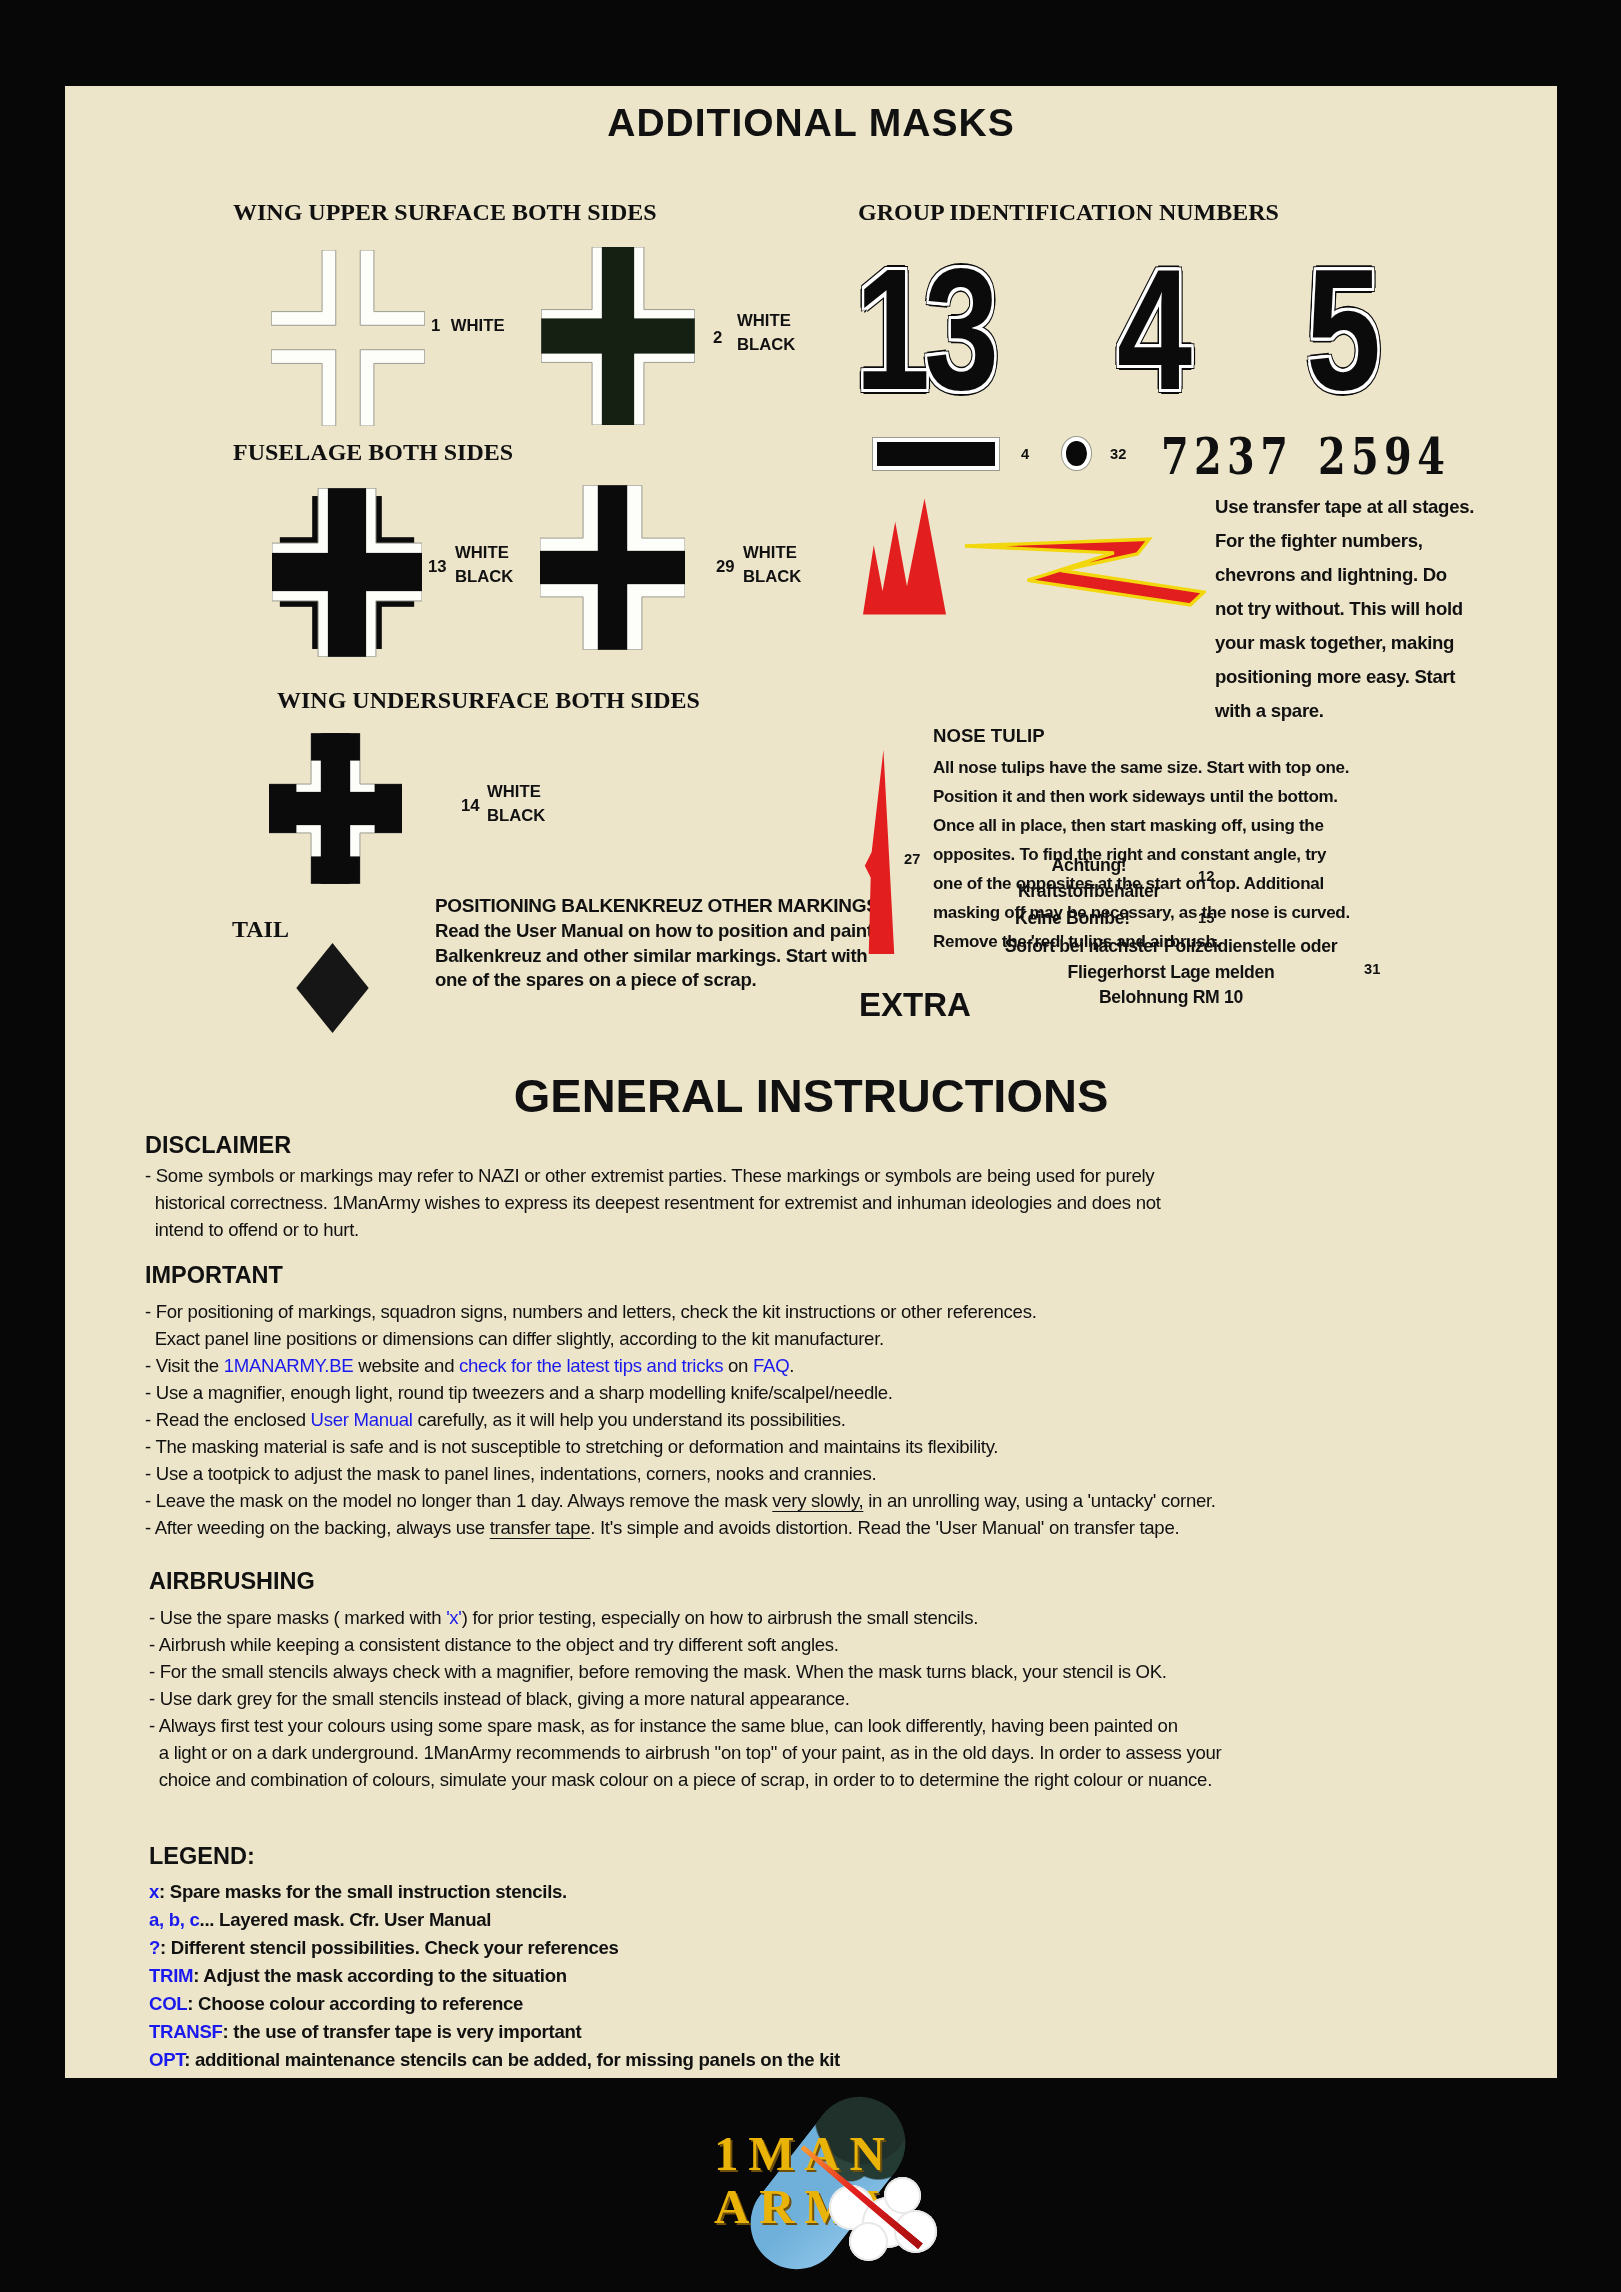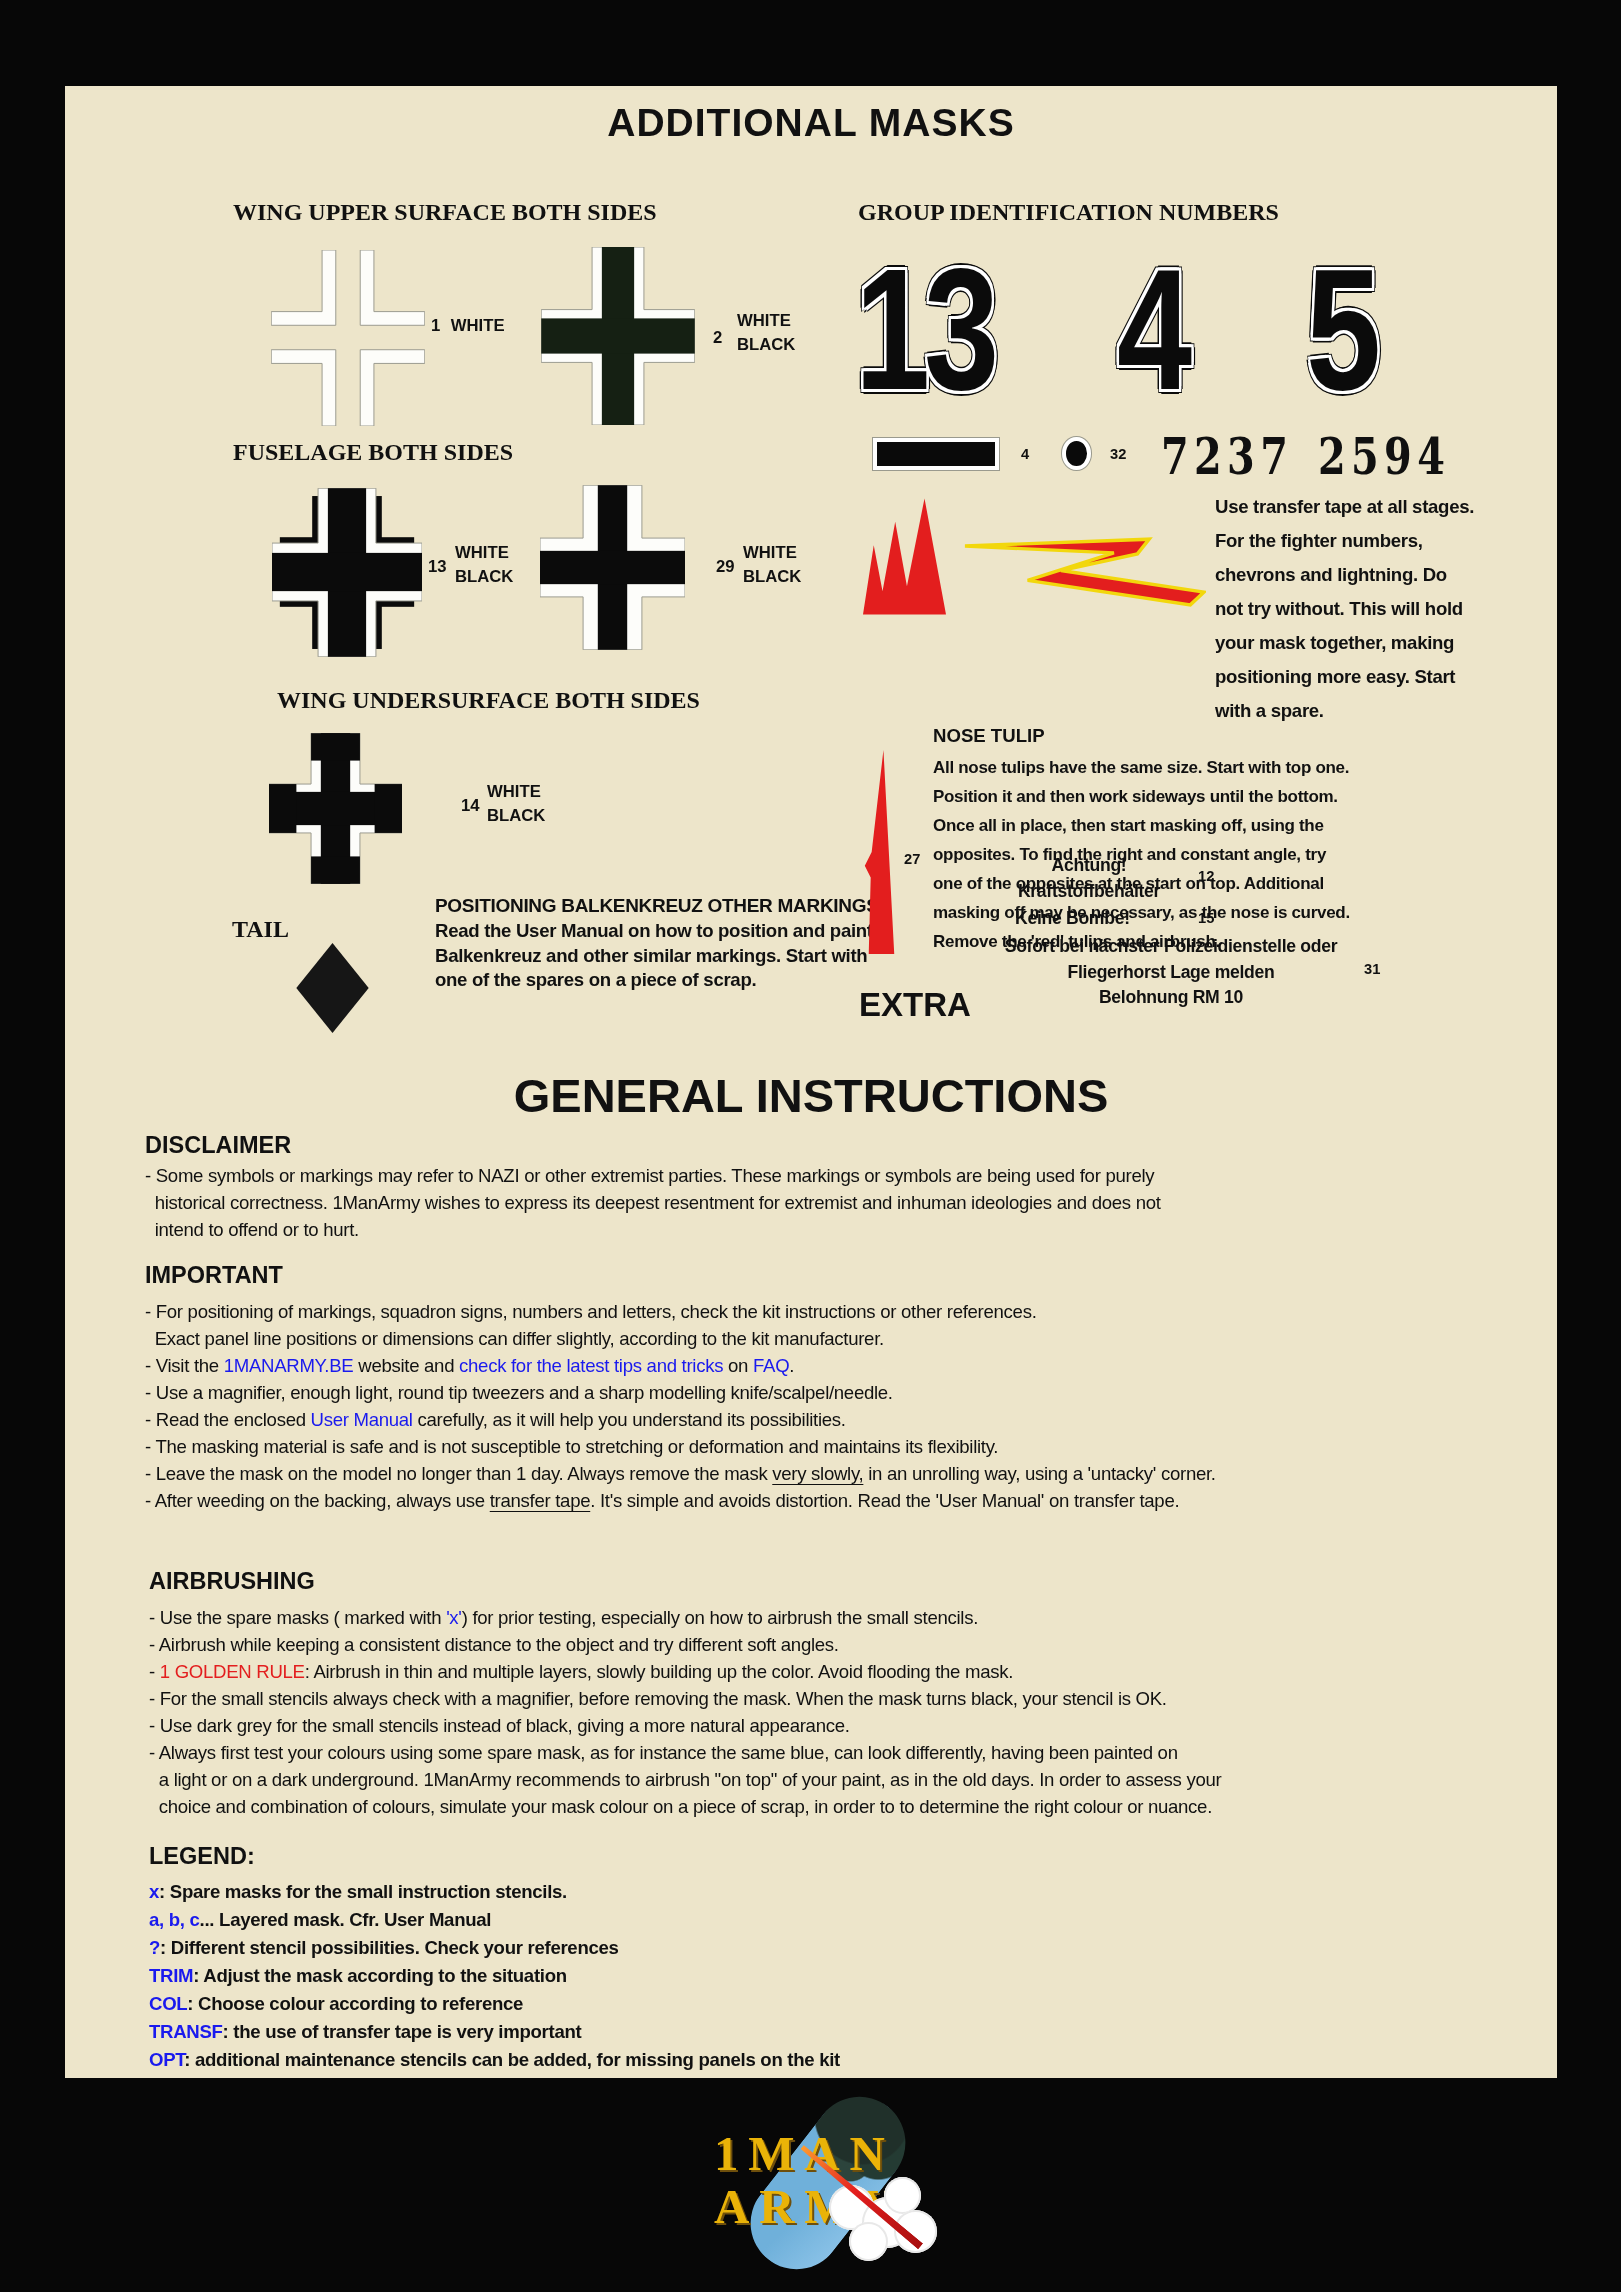--- a/index.html
+++ b/index.html
@@ -207,29 +207,29 @@
     </div>
 
   <div class="abs subhead" style="left:145px;top:1262px;">IMPORTANT</div>
   <div class="abs body-lines" style="left:145px;top:1298px;width:1313px;">
       <div><span>- For positioning of markings, squadron signs, numbers and letters, check the kit instructions or other references.</span></div>
       <div><span>  Exact panel line positions or dimensions can differ slightly, according to the kit manufacturer.</span></div>
       <div><span>- Visit the </span><span class="blue">1MANARMY.BE</span><span> website and </span><span class="blue">check for the latest tips and tricks</span><span> on </span><span class="blue">FAQ</span><span>.</span></div>
       <div><span>- Use a magnifier, enough light, round tip tweezers and a sharp modelling knife/scalpel/needle.</span></div>
       <div><span>- Read the enclosed </span><span class="blue">User Manual</span><span> carefully, as it will help you understand its possibilities.</span></div>
       <div><span>- The masking material is safe and is not susceptible to stretching or deformation and maintains its flexibility.</span></div>
+      <div><span>- Use a tootpick to adjust the mask to panel lines, indentations, corners, nooks and crannies.</span></div>
       <div><span>- Leave the mask on the model no longer than 1 day. Always remove the mask </span><span class="u">very slowly,</span><span> in an unrolling way, using a 'untacky' corner.</span></div>
       <div><span>- After weeding on the backing, always use </span><span class="u">transfer tape</span><span>. It's simple and avoids distortion. Read the 'User Manual' on transfer tape.</span></div>
     </div>
 
   <div class="abs subhead" style="left:149px;top:1568px;">AIRBRUSHING</div>
   <div class="abs body-lines" style="left:149px;top:1604px;width:1313px;">
       <div><span>- Use the spare masks ( marked with </span><span class="blue">'x'</span><span>) for prior testing, especially on how to airbrush the small stencils.</span></div>
       <div><span>- Airbrush while keeping a consistent distance to the object and try different soft angles.</span></div>
-      <div><span>- </span><span class="red">1 GOLDEN RULE</span><span>: Airbrush in thin and multiple layers, slowly building up the color. Avoid flooding the mask.</span></div>
       <div><span>- For the small stencils always check with a magnifier, before removing the mask. When the mask turns black, your stencil is OK.</span></div>
       <div><span>- Use dark grey for the small stencils instead of black, giving a more natural appearance.</span></div>
       <div><span>- Always first test your colours using some spare mask, as for instance the same blue, can look differently, having been painted on</span></div>
       <div><span>  a light or on a dark underground. 1ManArmy recommends to airbrush "on top" of your paint, as in the old days. In order to assess your</span></div>
       <div><span>  choice and combination of colours, simulate your mask colour on a piece of scrap, in order to to determine the right colour or nuance.</span></div>
     </div>
 
   <div class="abs subhead" style="left:149px;top:1843px;">LEGEND:</div>
   <div class="abs legend-lines" style="left:149px;top:1878px;width:1313px;">
       <div><span class="blue">x</span><span>: Spare masks for the small instruction stencils.</span></div>

